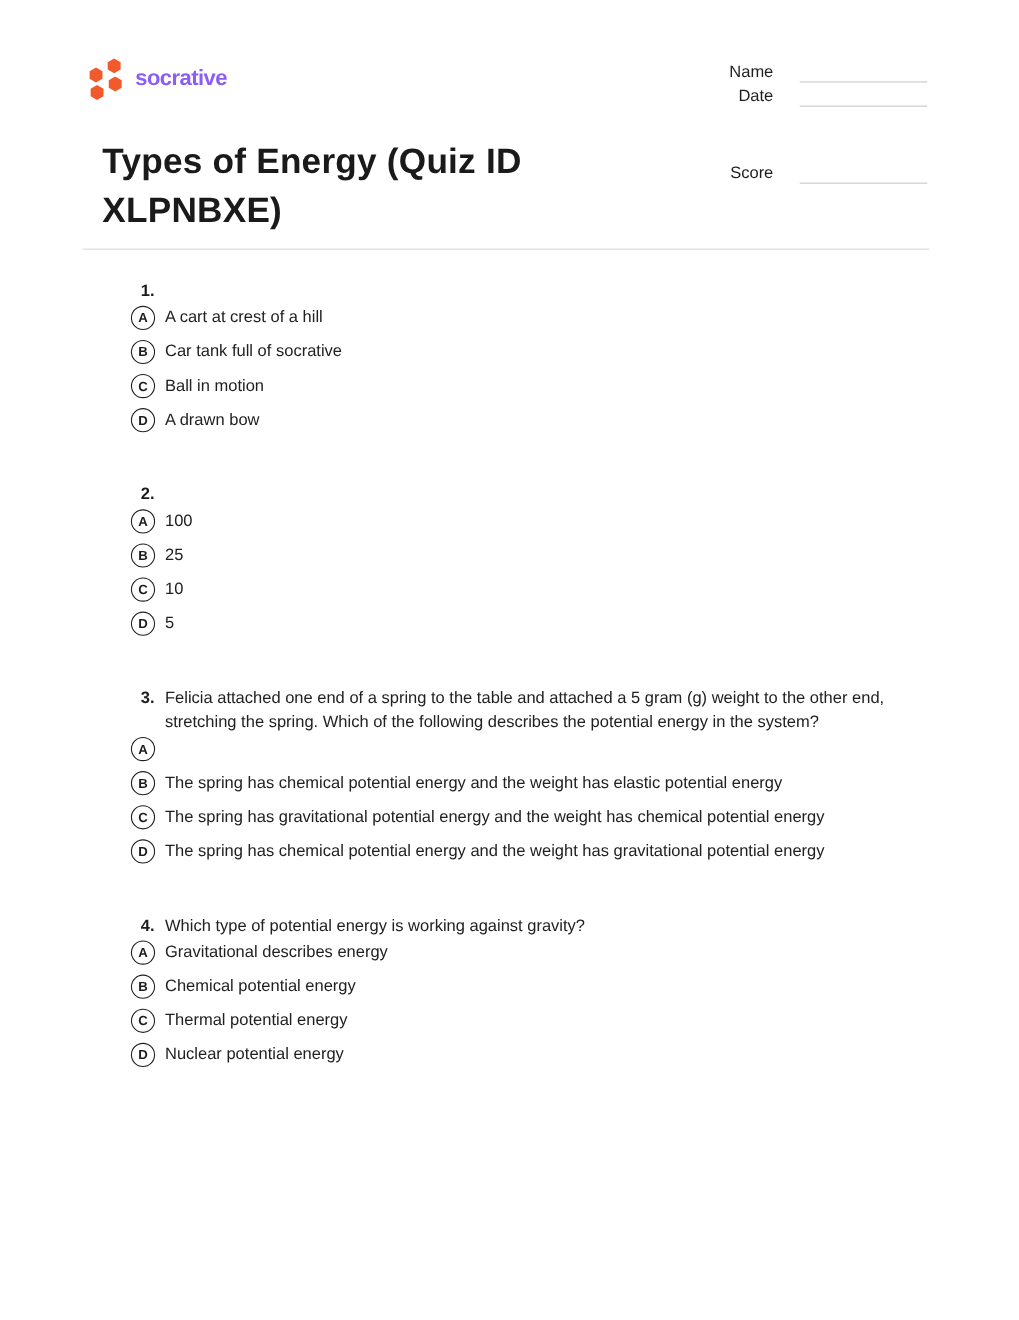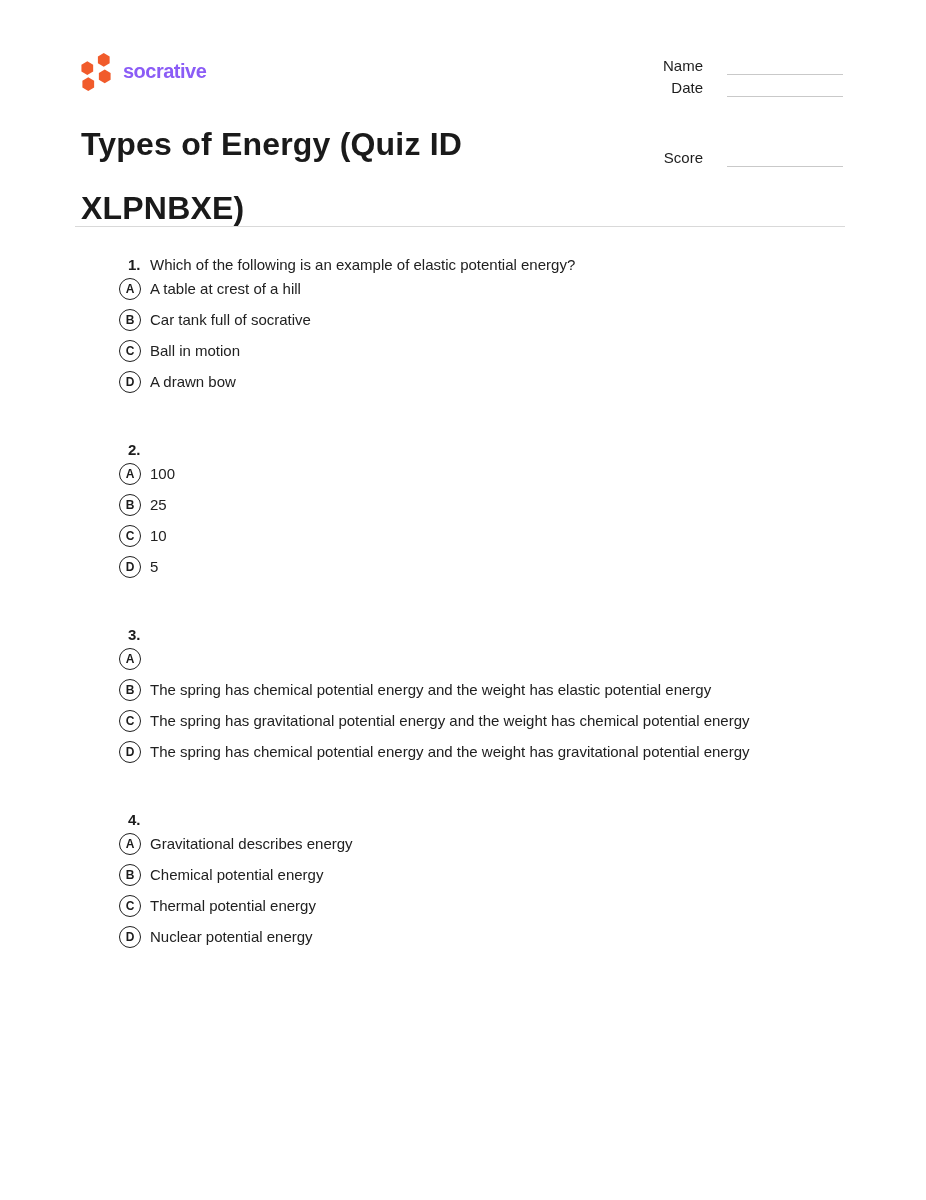--- a/index.html
+++ b/index.html
@@ -52,23 +52,23 @@
     width: 116px;
     height: 18px;
     border-bottom: 1px solid #c9c9c9;
   }
 
   .title {
     position: absolute;
     left: 81px;
     top: 112px;
     width: 545px;
-    margin: 0;
+    margin: 12px;
     font-size: 32px;
-    line-height: 64px;
+    line-height: 45px;
     font-weight: 700;
     color: #1a1a1a;
     letter-spacing: 0.2px;
   }
 
   .score-row { position: absolute; right: 83px; top: 148px; }
 
   .divider {
     position: absolute;
     left: 75px;
@@ -163,28 +163,27 @@
       <span class="field-line"></span>
     </div>
 
     <div class="divider"></div>
   </header>
 
   <main id="questions">
   <section class="question">
     <div class="q-row">
       <span class="q-num">1.</span>
-      <span class="q-text">Which of the following is an example of elastic potential energy?</span>
     </div>
     <div class="options">
   <div class="opt-row">
     <span class="opt-circle">
       <span class="opt-letter">A</span>
     </span>
-    <span class="opt-text">A table at crest of a hill</span>
+    <span class="opt-text">A cart at crest of a hill</span>
   </div>
 
   <div class="opt-row">
     <span class="opt-circle">
       <span class="opt-letter">B</span>
     </span>
     <span class="opt-text">Car tank full of socrative</span>
   </div>
 
   <div class="opt-row">
@@ -234,20 +233,21 @@
       <span class="opt-letter">D</span>
     </span>
     <span class="opt-text">5</span>
   </div>
 </div>
   </section>
 
   <section class="question">
     <div class="q-row">
       <span class="q-num">3.</span>
+      <span class="q-text">Felicia attached one end of a spring to the table and attached a 5 gram (g) weight to the other end, stretching the spring. Which of the following describes the potential energy in the system?</span>
     </div>
     <div class="options">
   <div class="opt-row">
     <span class="opt-circle">
       <span class="opt-letter">A</span>
     </span>
   </div>
 
   <div class="opt-row">
     <span class="opt-circle">
@@ -268,20 +268,21 @@
       <span class="opt-letter">D</span>
     </span>
     <span class="opt-text">The spring has chemical potential energy and the weight has gravitational potential energy</span>
   </div>
 </div>
   </section>
 
   <section class="question">
     <div class="q-row">
       <span class="q-num">4.</span>
+      <span class="q-text">Which type of potential energy is working against gravity?</span>
     </div>
     <div class="options">
   <div class="opt-row">
     <span class="opt-circle">
       <span class="opt-letter">A</span>
     </span>
     <span class="opt-text">Gravitational describes energy</span>
   </div>
 
   <div class="opt-row">

